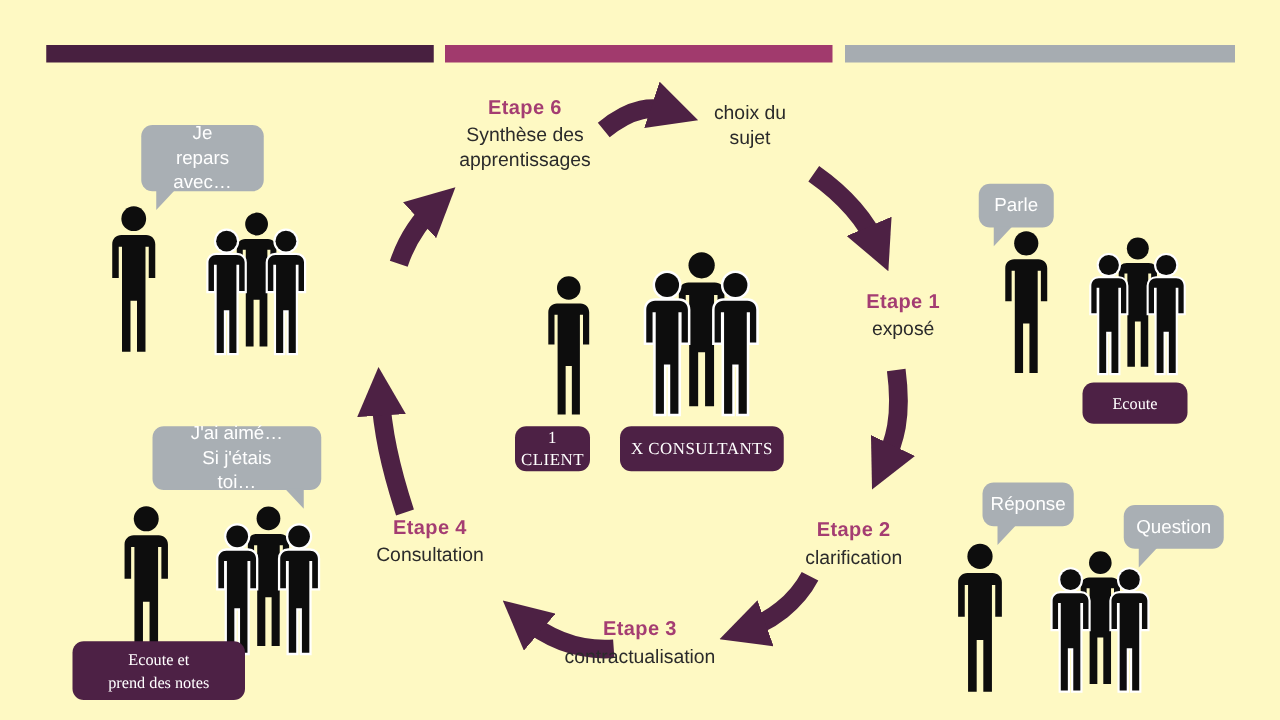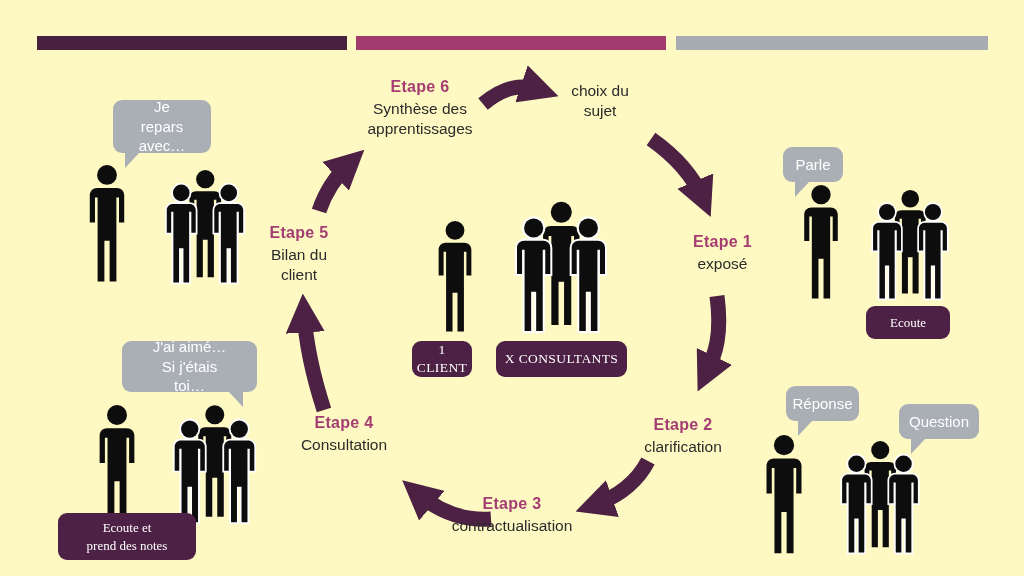--- a/index.html
+++ b/index.html
@@ -94,25 +94,20 @@
     <div class="desc">clarification</div>
   </div>
   <div class="step" style="left:432px;top:495px;width:160px">
     <div class="lbl">Etape 3</div>
     <div class="desc">contractualisation</div>
   </div>
   <div class="step" style="left:270px;top:414px;width:148px">
     <div class="lbl">Etape 4</div>
     <div class="desc">Consultation</div>
   </div>
-  <div class="step" style="left:240px;top:224px;width:118px">
-    <div class="lbl">Etape 5</div>
-    <div class="desc">Bilan du
-client</div>
-  </div>
 
   <div class="fig" style="left:424px;top:220px;width:62px;height:114px">
     <svg viewBox="0 0 100 230">
         <use href="#person-shape"></use>
       </svg>
   </div>
   <div class="fig" style="left:500px;top:197px;width:122px;height:137px">
     <svg viewBox="0 0 175 228">
         <use href="#group-shape"></use>
       </svg>

